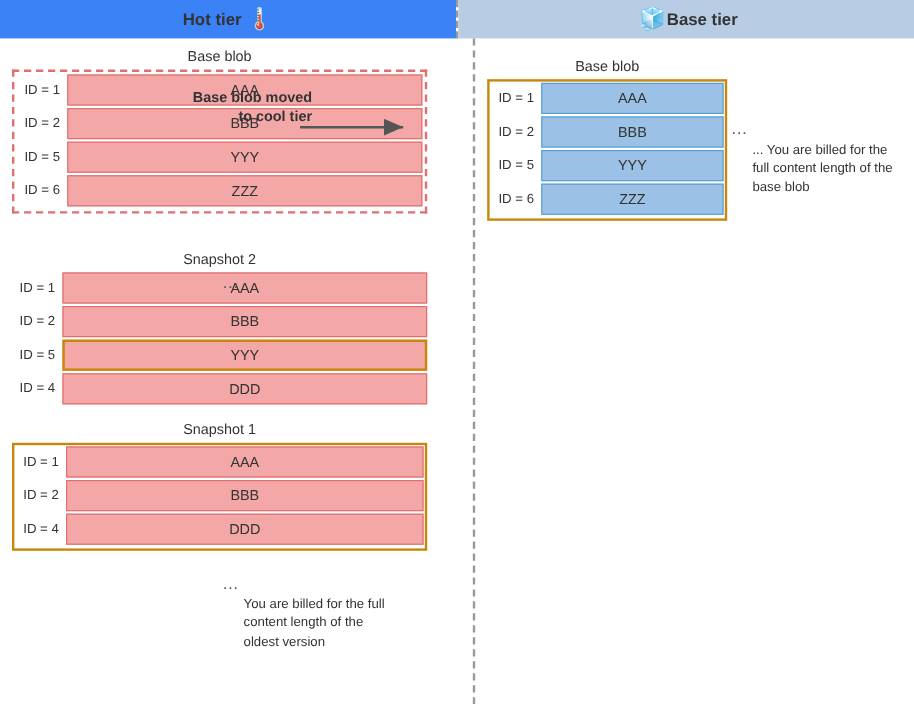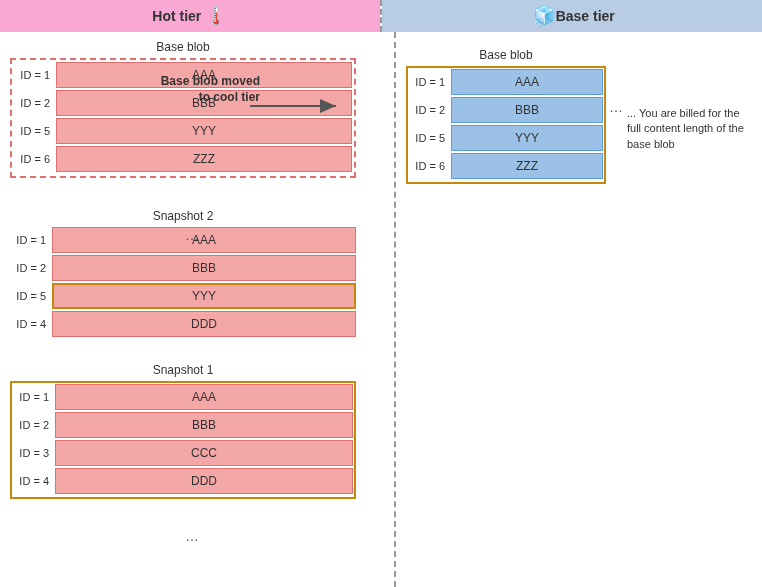--- a/index.html
+++ b/index.html
@@ -12,21 +12,21 @@
       overflow: hidden;
     }
 
     
     .tier-header {
       display: flex;
       height: 32px;
     }
     .tier-hot {
       flex: 1;
-      background: #f9a8d4;
+      background: #3b82f6;
       display: flex;
       align-items: center;
       justify-content: center;
       font-weight: bold;
       font-size: 14px;
       color: #333;
     }
     .tier-cool {
       flex: 1;
       background: #b8cce4;
@@ -127,21 +127,21 @@
       color: #333;
       text-align: right;
       line-height: 1.3;
     }
 
     
     .note-text {
       font-size: 11px;
       color: #333;
       line-height: 1.4;
-      margin-top: 6px;
+      margin-top: 18px;
     }
 
     .note-row {
       display: flex;
       align-items: flex-start;
       margin-bottom: 4px;
     }
 
     .note-dots {
       font-size: 14px;
@@ -270,45 +270,42 @@
         </div>
       </div>
     </div>
 
     <div class="snapshot2-note">
       <div class="note-row">
         <span class="note-dots">…</span>
       </div>
     </div>
 
-    <div class="blob-section" style="margin-top: 26px;">
+    <div class="blob-section" style="margin-top: 14px;">
       <div class="blob-title">Snapshot 1</div>
       <div style="border: 2px solid #c7870a; padding:1px;">
         <div class="blob-row">
           <div class="blob-id">ID = 1</div>
           <div class="blob-cell cell-pink">AAA</div>
         </div>
         <div class="blob-row">
           <div class="blob-id">ID = 2</div>
           <div class="blob-cell cell-pink">BBB</div>
-        </div>
-        <div class="blob-row">
-          <div class="blob-id">ID = 3</div>
-          <div class="blob-cell cell-pink">CCC</div>
         </div>
         <div class="blob-row">
           <div class="blob-id">ID = 4</div>
           <div class="blob-cell cell-pink">DDD</div>
         </div>
       </div>
     </div>
 
     <div class="snapshot1-note">
       <div class="note-row">
         <span class="note-dots">…</span>
+        <span class="note-text">You are billed for the full content length of the oldest version</span>
       </div>
     </div>
 
   </div>
 
   <div class="cool-side">
 
     <div class="blob-section" style="margin-top: 8px; width: 200px;">
       <div class="blob-title">Base blob</div>
       <div style="border: 2px solid #c7870a; padding:1px;">

